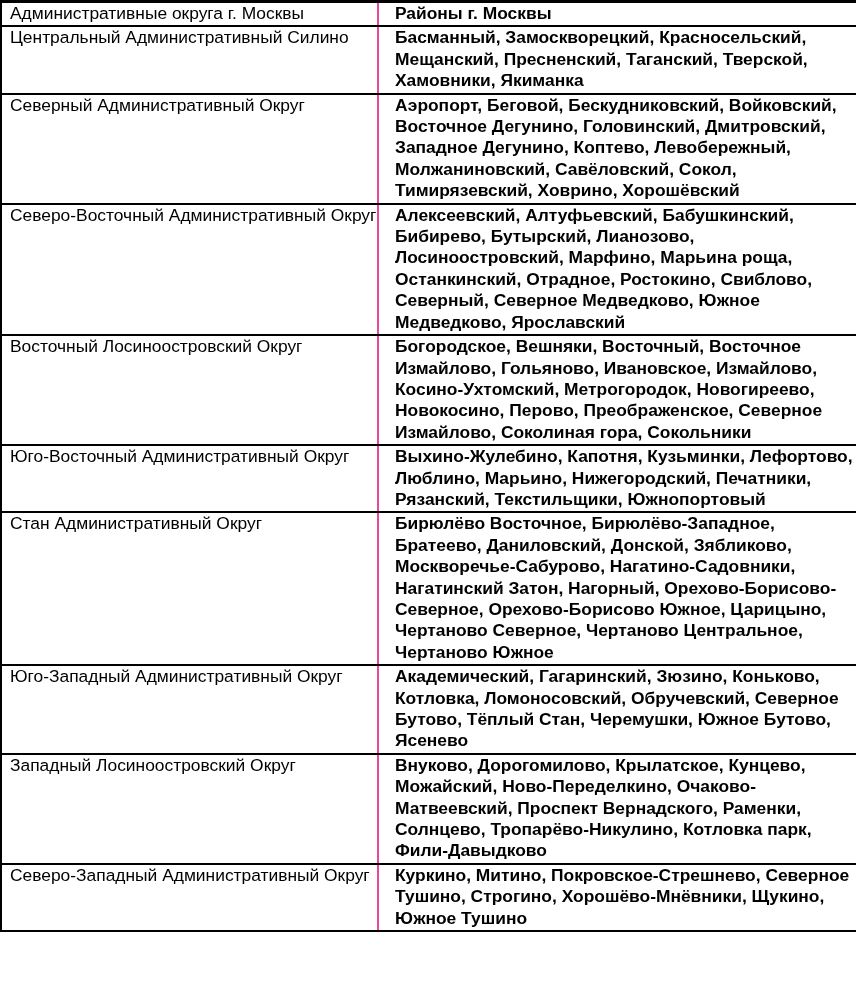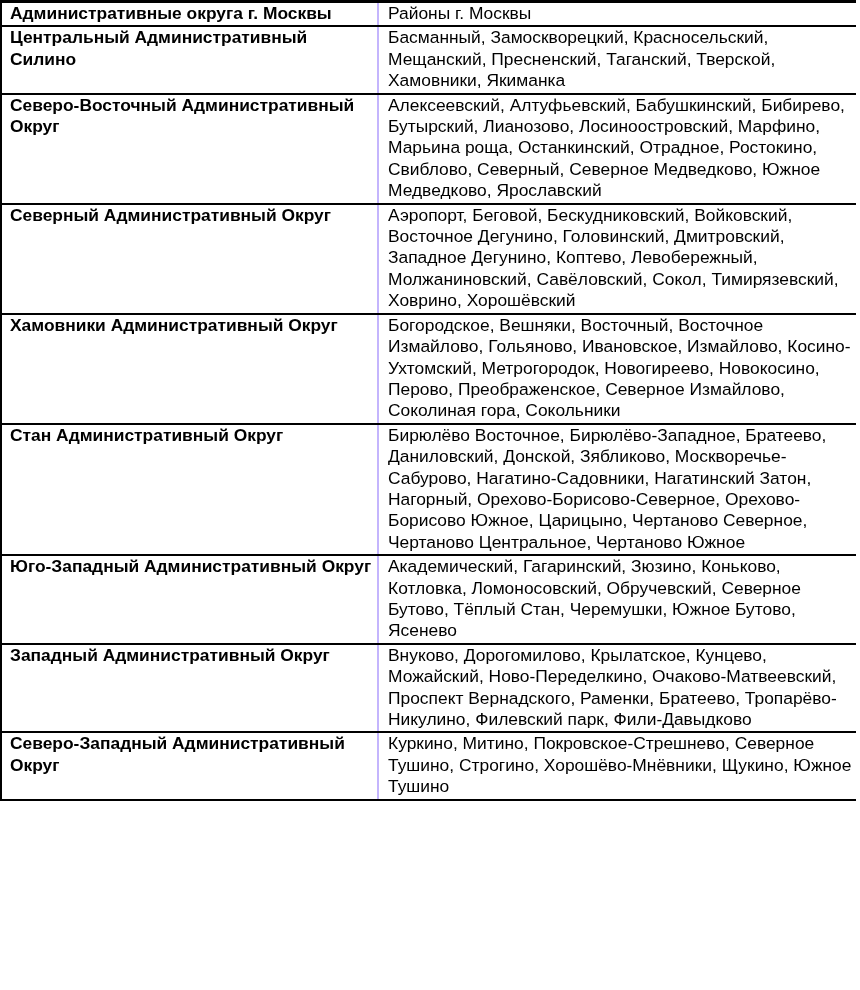--- a/index.html
+++ b/index.html
@@ -29,26 +29,26 @@
       vertical-align: top;
       font-size: 17.4px;
       line-height: 21.4px;
       padding: 0 0 1px 8px;
       border-bottom: 2px solid #000;
       white-space: normal;
       letter-spacing: 0;
     }
     table.districts td.col-okrug {
       width: 367px;
-      border-right: 2px solid #c4b5fd;
-      font-weight: bold;
+      border-right: 2px solid #ec4899;
     }
     table.districts td.col-rayony {
-      padding-left: 9px;
+      padding-left: 16px;
       padding-right: 0;
+      font-weight: bold;
     }
     table.districts tr.header-row td {
       padding-top: 0;
     }
     table.districts tr.last-row td {
       border-bottom: 3px solid #000;
     }
   </style>
 </head>
 <body>
@@ -57,41 +57,45 @@
   <tbody>
     <tr class="header-row">
       <td class="col-okrug">Административные округа г. Москвы</td>
       <td class="col-rayony">Районы г. Москвы</td>
     </tr>
     <tr>
       <td class="col-okrug">Центральный Административный Силино</td>
       <td class="col-rayony">Басманный, Замоскворецкий, Красносельский, Мещанский, Пресненский, Таганский, Тверской, Хамовники, Якиманка</td>
     </tr>
     <tr>
+      <td class="col-okrug">Северный Административный Округ</td>
+      <td class="col-rayony">Аэропорт, Беговой, Бескудниковский, Войковский, Восточное Дегунино, Головинский, Дмитровский, Западное Дегунино, Коптево, Левобережный, Молжаниновский, Савёловский, Сокол, Тимирязевский, Ховрино, Хорошёвский</td>
+    </tr>
+    <tr>
       <td class="col-okrug">Северо-Восточный Административный Округ</td>
       <td class="col-rayony">Алексеевский, Алтуфьевский, Бабушкинский, Бибирево, Бутырский, Лианозово, Лосиноостровский, Марфино, Марьина роща, Останкинский, Отрадное, Ростокино, Свиблово, Северный, Северное Медведково, Южное Медведково, Ярославский</td>
     </tr>
     <tr>
-      <td class="col-okrug">Северный Административный Округ</td>
-      <td class="col-rayony">Аэропорт, Беговой, Бескудниковский, Войковский, Восточное Дегунино, Головинский, Дмитровский, Западное Дегунино, Коптево, Левобережный, Молжаниновский, Савёловский, Сокол, Тимирязевский, Ховрино, Хорошёвский</td>
+      <td class="col-okrug">Восточный Лосиноостровский Округ</td>
+      <td class="col-rayony">Богородское, Вешняки, Восточный, Восточное Измайлово, Гольяново, Ивановское, Измайлово, Косино-Ухтомский, Метрогородок, Новогиреево, Новокосино, Перово, Преображенское, Северное Измайлово, Соколиная гора, Сокольники</td>
     </tr>
     <tr>
-      <td class="col-okrug">Хамовники Административный Округ</td>
-      <td class="col-rayony">Богородское, Вешняки, Восточный, Восточное Измайлово, Гольяново, Ивановское, Измайлово, Косино-Ухтомский, Метрогородок, Новогиреево, Новокосино, Перово, Преображенское, Северное Измайлово, Соколиная гора, Сокольники</td>
+      <td class="col-okrug">Юго-Восточный Административный Округ</td>
+      <td class="col-rayony">Выхино-Жулебино, Капотня, Кузьминки, Лефортово, Люблино, Марьино, Нижегородский, Печатники, Рязанский, Текстильщики, Южнопортовый</td>
     </tr>
     <tr>
       <td class="col-okrug">Стан Административный Округ</td>
       <td class="col-rayony">Бирюлёво Восточное, Бирюлёво-Западное, Братеево, Даниловский, Донской, Зябликово, Москворечье-Сабурово, Нагатино-Садовники, Нагатинский Затон, Нагорный, Орехово-Борисово-Северное, Орехово-Борисово Южное, Царицыно, Чертаново Северное, Чертаново Центральное, Чертаново Южное</td>
     </tr>
     <tr>
       <td class="col-okrug">Юго-Западный Административный Округ</td>
       <td class="col-rayony">Академический, Гагаринский, Зюзино, Коньково, Котловка, Ломоносовский, Обручевский, Северное Бутово, Тёплый Стан, Черемушки, Южное Бутово, Ясенево</td>
     </tr>
     <tr>
-      <td class="col-okrug">Западный Административный Округ</td>
-      <td class="col-rayony">Внуково, Дорогомилово, Крылатское, Кунцево, Можайский, Ново-Переделкино, Очаково-Матвеевский, Проспект Вернадского, Раменки, Братеево, Тропарёво-Никулино, Филевский парк, Фили-Давыдково</td>
+      <td class="col-okrug">Западный Лосиноостровский Округ</td>
+      <td class="col-rayony">Внуково, Дорогомилово, Крылатское, Кунцево, Можайский, Ново-Переделкино, Очаково-Матвеевский, Проспект Вернадского, Раменки, Солнцево, Тропарёво-Никулино, Котловка парк, Фили-Давыдково</td>
     </tr>
     <tr>
       <td class="col-okrug">Северо-Западный Административный Округ</td>
       <td class="col-rayony">Куркино, Митино, Покровское-Стрешнево, Северное Тушино, Строгино, Хорошёво-Мнёвники, Щукино, Южное Тушино</td>
     </tr>
   </tbody>
 </table>
 
 </body></html>

